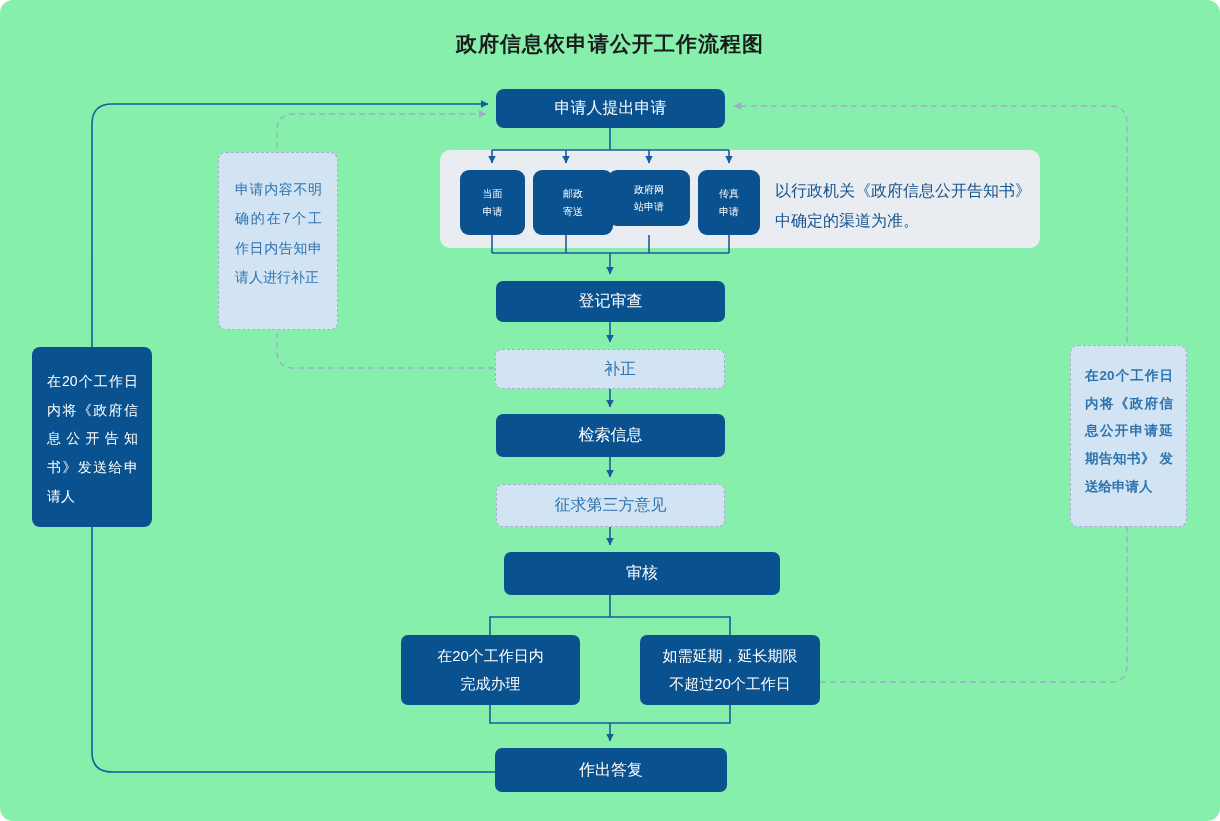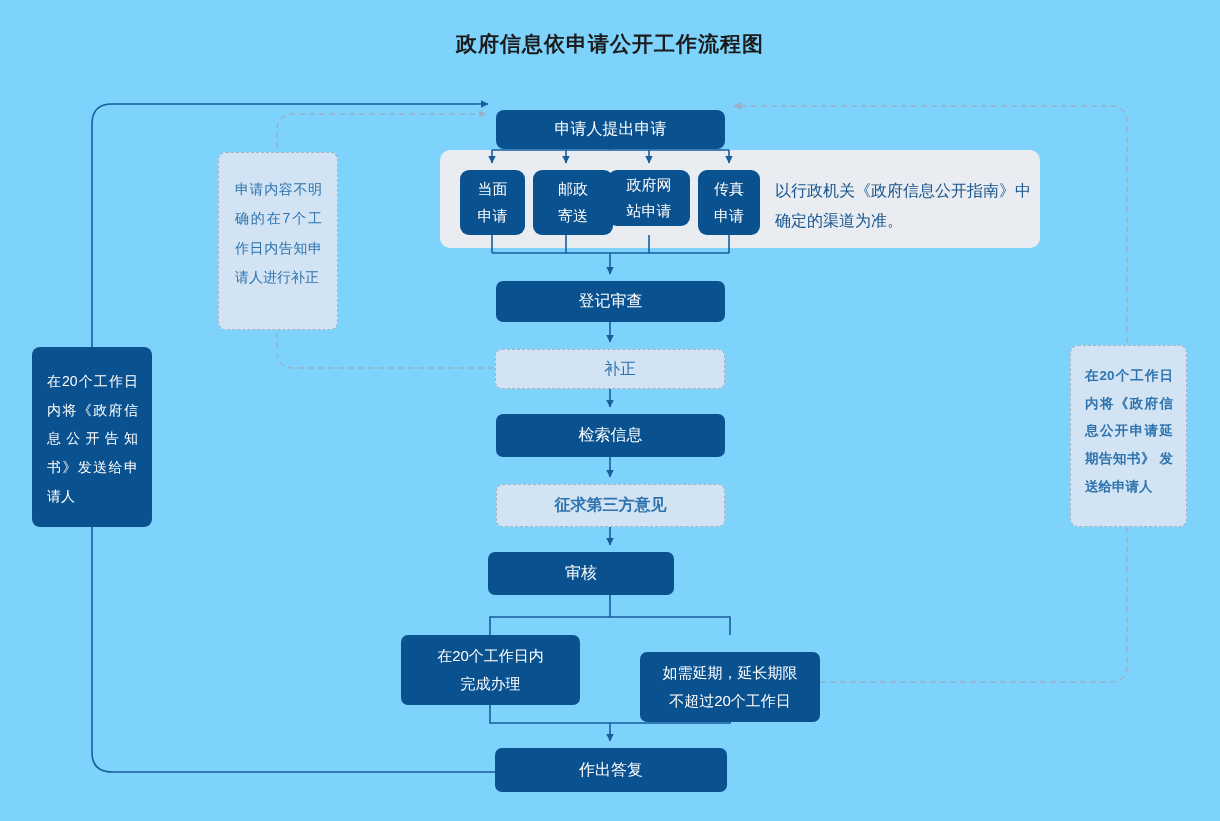--- a/index.html
+++ b/index.html
@@ -1,37 +1,38 @@
 <!DOCTYPE html>
 <html><head>
 <meta charset="utf-8">
 <style>
   html,body{margin:0;padding:0;background:#ffffff;}
   #canvas{
-    position:relative;width:1220px;height:821px;background:#7dd3fc;overflow:hidden;
+    position:relative;width:1220px;height:821px;background:#86efac;overflow:hidden;
     font-family:"Liberation Sans","DejaVu Sans",sans-serif;
+    border-radius:13px;
   }
   .title{
     position:absolute;left:0;top:30px;width:1220px;text-align:center;
     font-size:21px;font-weight:bold;color:#1b1b1b;letter-spacing:1px;z-index:3;
   }
   .panel{
     position:absolute;background:#e9edf1;border-radius:10px;z-index:1;
   }
   svg.wires{position:absolute;left:0;top:0;z-index:2;pointer-events:none;}
   .node{
     position:absolute;display:flex;align-items:center;justify-content:center;
     text-align:center;border-radius:7px;z-index:3;box-sizing:border-box;
     white-space:pre-line;line-height:1.8;
   }
   .dark{background:#0a5190;color:#ffffff;font-size:16px;}
   .light{
     background:#d2e4f3;border:1.5px dashed #9fb2c4;color:#2e73ae;font-size:16px;
   }
-  .channel{font-size:15px;border-radius:9px;line-height:1.75;text-align:right;}
+  .channel{font-size:10px;border-radius:9px;line-height:1.75;text-align:right;}
   .small{font-size:15px;line-height:1.9;}
   .sidenote{
     position:absolute;z-index:3;box-sizing:border-box;border-radius:8px;
     text-align:justify;text-justify:inter-ideograph;white-space:normal;
   }
   .sidenote.light{font-size:14px;line-height:2.1;padding:22px 15px 0 16px;}
   .sidenote.dark{font-size:14px;line-height:2.05;padding:20px 14px 0 15px;}
   .sidenote.right{font-size:13.5px;line-height:2.05;padding:16px 13px 0 14px;font-weight:bold;}
   .channel-note{
     position:absolute;z-index:3;color:#17538c;font-size:16px;line-height:1.85;
@@ -72,46 +73,46 @@
       <path d="M490 705 V723 H730 V705"></path>
       <path d="M610 723 V741" marker-end="url(#ah)"></path>
       <path d="M495 772 H112 Q92 772 92 752 V124 Q92 104 112 104 H488" marker-end="url(#ah)"></path>
     </g>
     <g stroke="#9ab0c7" stroke-width="1.4" fill="none" stroke-dasharray="6 4">
       <path d="M494 368 H294 Q277 368 277 351 V131 Q277 114 294 114 H486" marker-end="url(#ahd)"></path>
       <path d="M820 682 H1110 Q1127 682 1127 665 V123 Q1127 106 1110 106 H734" marker-end="url(#ahd)"></path>
     </g>
   </svg>
 
-  <div class="node dark" style="left:496px;top:89px;width:229px;height:39px;border-radius:8px;margin-top:21px;">申请人提出申请</div>
+  <div class="node dark" style="left:496px;top:89px;width:229px;height:39px;border-radius:8px;">申请人提出申请</div>
 
   <div class="node dark channel" style="left:460px;top:170px;width:65px;height:65px;">当面
 申请</div>
   <div class="node dark channel" style="left:533px;top:170px;width:80px;height:65px;">邮政
 寄送</div>
   <div class="node dark channel" style="left:608px;top:170px;width:82px;height:56px;">政府网
 站申请</div>
   <div class="node dark channel" style="left:698px;top:170px;width:62px;height:65px;">传真
 申请</div>
 
-  <div class="channel-note" style="left:775px;top:176px;width:266px;">以行政机关《政府信息公开指南》中确定的渠道为准。</div>
+  <div class="channel-note" style="left:775px;top:176px;width:266px;">以行政机关《政府信息公开告知书》中确定的渠道为准。</div>
 
   <div class="node dark" style="left:496px;top:281px;width:229px;height:41px;">登记审查</div>
 
   <div class="node light" style="left:495px;top:349px;width:230px;height:40px;padding-left:20px;">补正</div>
 
   <div class="node dark" style="left:496px;top:414px;width:229px;height:43px;">检索信息</div>
 
-  <div class="node light" style="left:496px;top:484px;width:229px;height:43px;font-weight:bold;">征求第三方意见</div>
+  <div class="node light" style="left:496px;top:484px;width:229px;height:43px;">征求第三方意见</div>
 
-  <div class="node dark" style="left:488px;top:552px;width:186px;height:43px;font-family:Liberation Serif, serif;">审核</div>
+  <div class="node dark" style="left:504px;top:552px;width:276px;height:43px;font-family:Liberation Serif, serif;">审核</div>
 
   <div class="node dark small" style="left:401px;top:635px;width:179px;height:70px;">在20个工作日内
 完成办理</div>
-  <div class="node dark small" style="left:640px;top:652px;width:180px;height:70px;">如需延期，延长期限
+  <div class="node dark small" style="left:640px;top:635px;width:180px;height:70px;">如需延期，延长期限
 不超过20个工作日</div>
 
   <div class="node dark" style="left:495px;top:748px;width:232px;height:44px;">作出答复</div>
 
   <div class="sidenote light" style="left:218px;top:152px;width:120px;height:178px;">申请内容不明确的在7个工作日内告知申请人进行补正</div>
 
   <div class="sidenote dark" style="left:32px;top:347px;width:120px;height:180px;">在20个工作日内将《政府信息公开告知书》发送给申请人</div>
 
   <div class="sidenote light right" style="left:1070px;top:345px;width:117px;height:182px;">在20个工作日内将《政府信息公开申请延期告知书》 发送给申请人</div>
 

